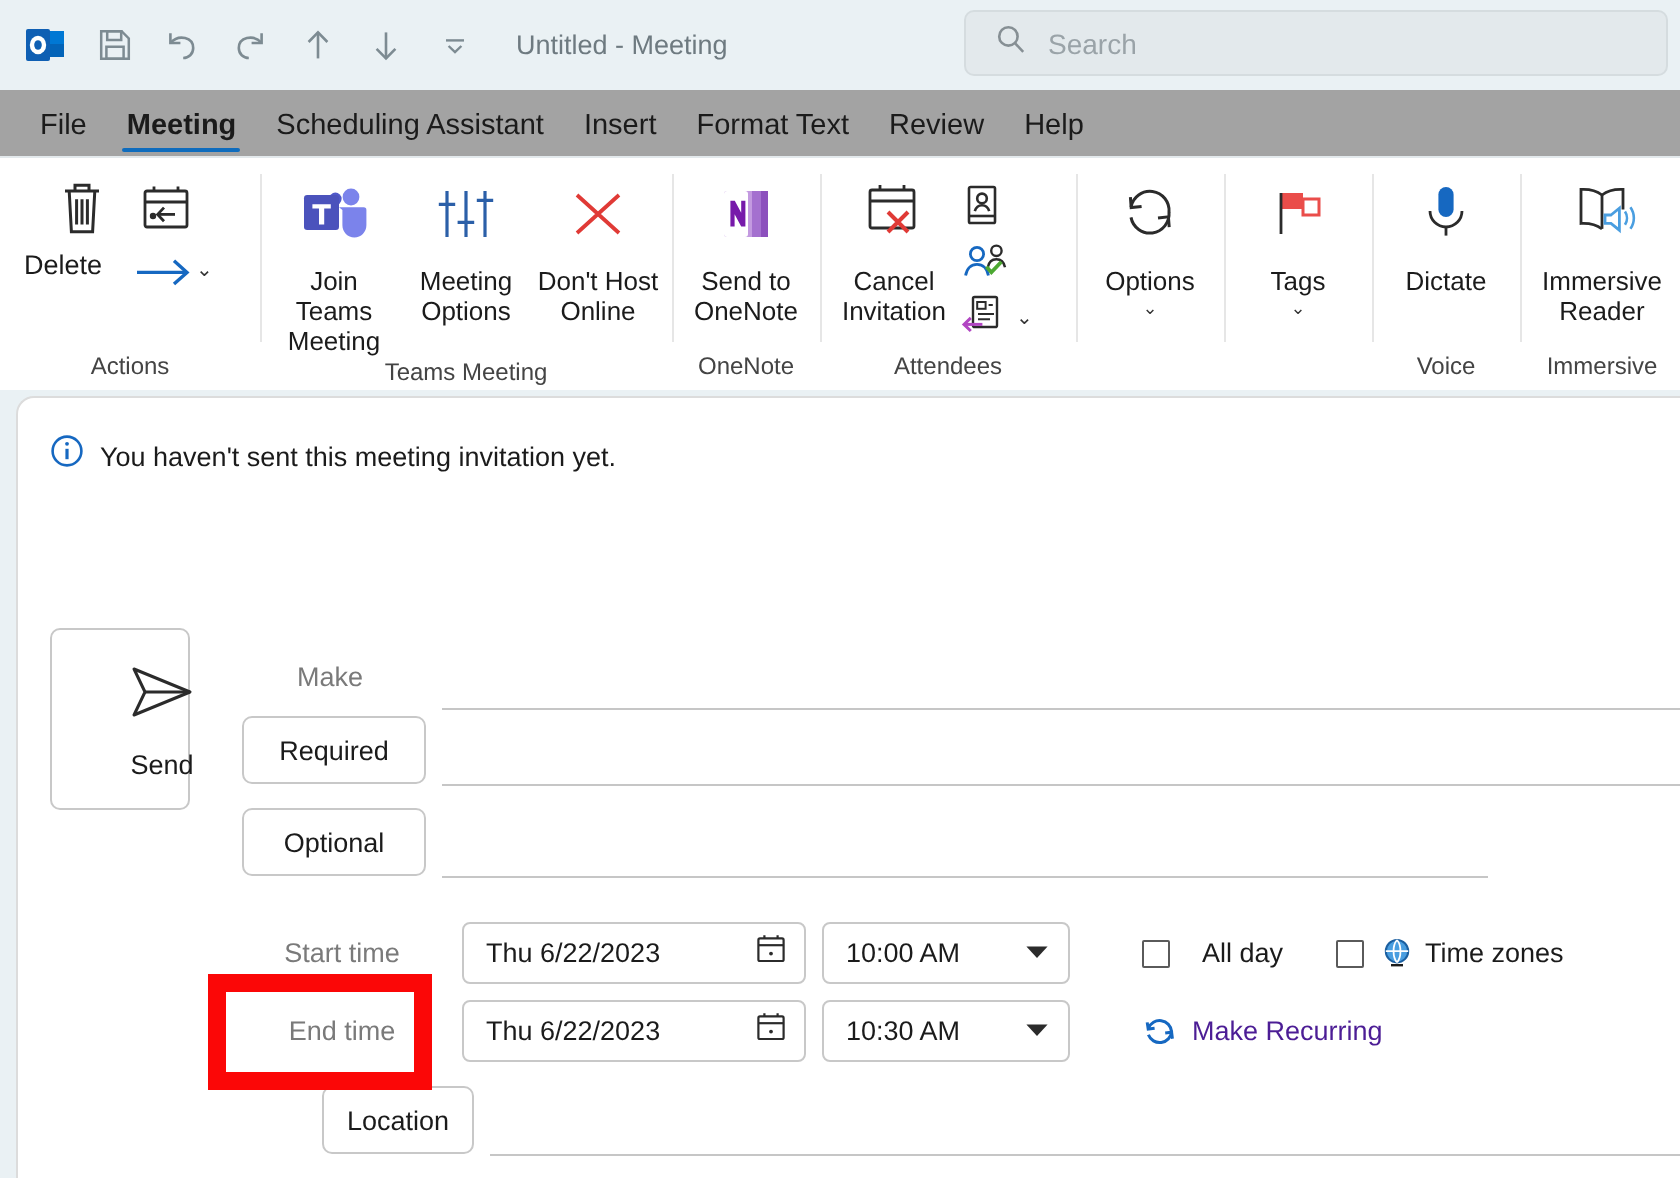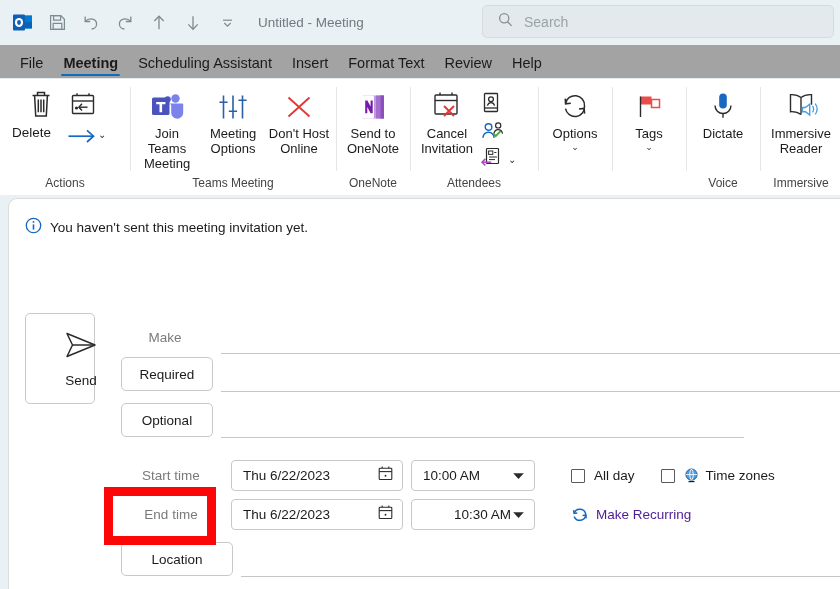--- a/index.html
+++ b/index.html
@@ -132,21 +132,21 @@
     height: 38px;
     display: flex;
     align-items: center;
     justify-content: center;
   }
   .ritem .lbl {
     font-size: 13px;
     line-height: 15px;
     color: #1b1b1b;
     text-align: center;
-    margin-top: 0;
+    margin-top: 7px;
     white-space: pre-line;
   }
   .chev-down {
     font-size: 9px; color: #333; line-height: 10px; margin-top: 1px;
   }
 
   
   .actions-wrap { position: relative; width: 122px; height: 100%; }
   .actions-wrap .trash { position: absolute; left: 22px; top: 9px; }
   .actions-wrap .delete-lbl {
@@ -244,21 +244,21 @@
     justify-content: space-between;
   }
   .dtbox .dtv { font-size: 13.5px; color: #1b1b1b; }
   .cbox-row { display: flex; align-items: center; }
   .cbox {
     width: 14px; height: 14px;
     border: 1.3px solid #5a5a5a;
     background: #fff;
     border-radius: 1px;
   }
-  .cbox-lbl { font-size: 13.5px; color: #1b1b1b; margin-left: 9px; }
+  .cbox-lbl { font-size: 13.5px; color: #1b1b1b; margin-left: 16px; }
   .link {
     font-size: 13.5px; color: #4c1d95;
   }
 
   .redbox {
     position: absolute;
     border: 9px solid #fb0707;
     background: transparent;
   }
 </style>
@@ -652,42 +652,42 @@
           <span class="dtv">Thu 6/22/2023</span>
           <span>
             <svg width="17" height="17" viewBox="0 0 17 17" fill="none" stroke="#2b2b2b" stroke-width="1.1">
               <rect x="2.2" y="3.2" width="12.6" height="11.3" rx="0.8"></rect>
               <path d="M2.2 6.6h12.6"></path>
               <path d="M5.2 3.2V1.6M11.8 3.2V1.6"></path>
               <circle cx="8.5" cy="10.8" r="0.95" fill="#2b2b2b" stroke="none"></circle>
             </svg>
           </span>
         </div>
-        <div class="dtbox" style="width:124px; margin-left:8px;justify-content:flex-end;">
+        <div class="dtbox" style="width:124px; margin-left:8px;">
           <span class="dtv">10:30 AM</span>
           <span>
             <svg width="15" height="11" viewBox="0 0 15 11">
                 <path d="M2.2 3.2h10.6L7.5 9z" fill="#2b2b2b"></path>
               </svg>
           </span>
         </div>
         <div style="margin-left:36px; display:flex; align-items:center;">
           <span style="display:flex; align-items:center;">
             <svg width="18" height="18" viewBox="0 0 18 18" fill="none" stroke="#1668c1" stroke-width="1.5">
               <path d="M3.2 7.2a6 6 0 0 1 11.6 1.6 6 6 0 0 1-11.6 1.6"></path>
               <path d="M2.6 4.2l.5 3.3 3.2-.4"></path>
               <path d="M15.2 12.4l-.4-3.3-3.2.4"></path>
             </svg>
           </span>
           <span class="link" style="margin-left:7px;">Make Recurring</span>
         </div>
       </div>
 
       <div class="fieldrow" style="left:112px; top:291px; width:720px; height:36px;">
-        <div class="fbtn" style="width:112px; height:34px;">Location</div>
+        <div class="fbtn" style="width:76px; height:34px;margin-left:40px;">Location</div>
         <div class="underline-input" style="flex:1 1 auto; margin-left:8px;"></div>
       </div>
 
     </div>
   </div>
 
   <div class="redbox" style="left:104px; top:487px; width:112px; height:58px;"></div>
 
 </div>
 

